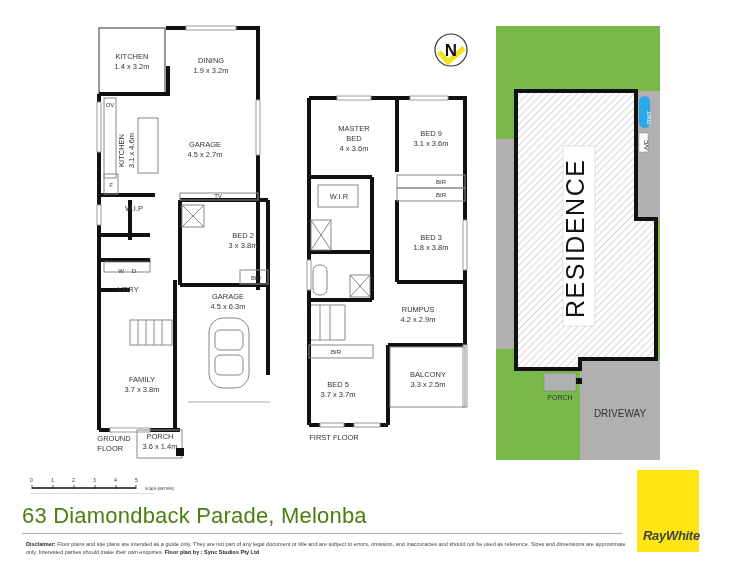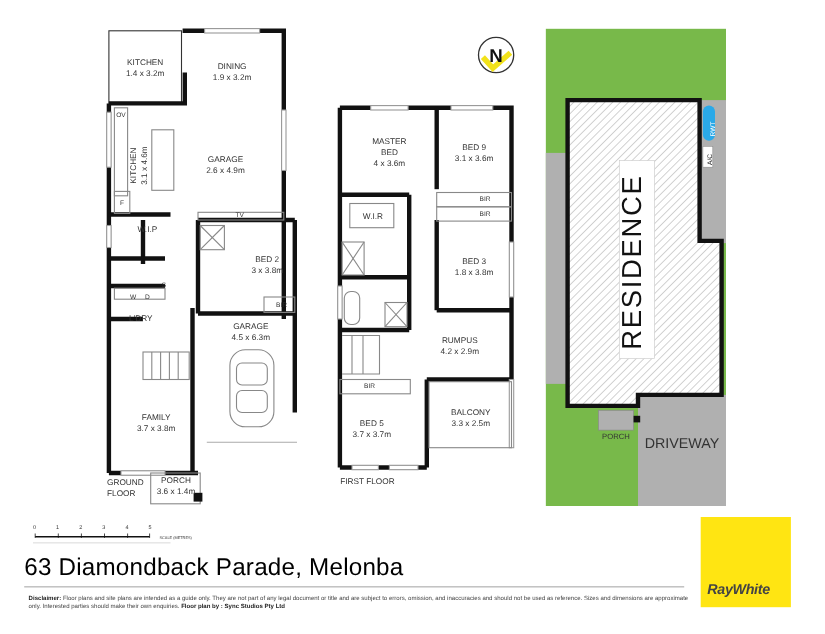--- a/index.html
+++ b/index.html
@@ -1,24 +1,24 @@
 <!DOCTYPE html>
 <html><head>
 <meta charset="utf-8">
 <style>
   html,body{margin:0;padding:0;background:#fff;}
   body{width:750px;height:576px;position:relative;overflow:hidden;font-family:"Liberation Sans",sans-serif;color:#222;}
   .abs{position:absolute;}
   svg text{font-family:"Liberation Sans",sans-serif;}
   .lbl{position:absolute;font-size:7.5px;text-align:center;line-height:10px;color:#333;white-space:nowrap;transform:translate(-50%,0);}
-  .title{position:absolute;left:22px;top:503px;font-size:22px;color:#000000;letter-spacing:0.2px;}
+  .title{position:absolute;left:22px;top:503px;font-size:22px;color:#4d7c0f;letter-spacing:0.2px;}
   .rule{position:absolute;height:1px;background:#999;}
   .disclaimer{position:absolute;left:26px;top:540px;width:600px;font-size:5.5px;line-height:8px;color:#444;}
   .disclaimer b{color:#222;}
-  .logo{position:absolute;left:637px;top:470px;width:82px;height:82px;background:#ffe512;}
+  .logo{position:absolute;left:637px;top:470px;width:62px;height:82px;background:#ffe512;}
   .logo span{position:absolute;left:6px;bottom:9px;font-size:13px;font-weight:bold;font-style:italic;color:#444;letter-spacing:-0.3px;}
   .scale-label{position:absolute;font-size:5px;color:#333;}
   .vtext{position:absolute;transform-origin:left top;white-space:nowrap;}
 </style>
 </head>
 <body>
 
 <svg class="abs" style="left:0;top:0" width="300" height="470" viewBox="0 0 300 470">
   <g fill="none" stroke="#111" stroke-width="4">
 
@@ -79,21 +79,21 @@
 <div class="lbl" style="left:132px;top:52px">
     <div>KITCHEN</div>
     <div>1.4 x 3.2m</div>
   </div>
 <div class="lbl" style="left:211px;top:56px">
     <div>DINING</div>
     <div>1.9 x 3.2m</div>
   </div>
 <div class="lbl" style="left:205px;top:140px">
     <div>GARAGE</div>
-    <div>2.6 x 4.9m</div>
+    <div>4.5 x 2.7m</div>
   </div>
 <div class="vtext lbl" style="left:117px;top:168px;transform:rotate(-90deg);font-size:7.5px;">
     <div>KITCHEN</div>
     <div>3.1 x 4.6m</div>
   </div>
 <div class="lbl" style="left:134px;top:204px">W.I.P</div>
 <div class="lbl" style="left:243px;top:231px">
     <div>BED 2</div>
     <div>3 x 3.8m</div>
   </div>
@@ -218,21 +218,21 @@
   <rect x="48" y="347" width="32" height="18" fill="#b0b0b0" stroke="#888" stroke-width="0.6"></rect>
   <rect x="80" y="352" width="6" height="6" fill="#111"></rect>
   <rect x="67" y="120" width="32" height="180" fill="#fff" stroke="#ccc" stroke-width="0.6"></rect>
   <rect x="143" y="70" width="11" height="32" rx="5.5" fill="#2aa9e8"></rect>
   <rect x="143" y="107" width="9" height="19" fill="#fff" stroke="#888" stroke-width="0.5"></rect>
 </svg>
 <div class="vtext" style="left:561px;top:318px;transform:rotate(-90deg);font-size:25px;letter-spacing:1.5px;color:#111">RESIDENCE</div>
 <div class="vtext" style="left:646px;top:124px;transform:rotate(-90deg);font-size:6px;color:#fff">RWT</div>
 <div class="vtext" style="left:643px;top:150px;transform:rotate(-90deg);font-size:6px;color:#222">A/C</div>
 <div class="lbl" style="left:560px;top:393px;font-size:7px">PORCH</div>
-<div class="lbl" style="left:620px;top:398px;font-size:13px">DRIVEWAY</div>
+<div class="lbl" style="left:620px;top:409px;font-size:10px">DRIVEWAY</div>
 
 <div>
   <svg class="abs" style="left:30px;top:478px" width="140" height="14" viewBox="0 0 140 14">
     <line x1="2" y1="10" x2="106" y2="10" stroke="#111" stroke-width="1.5"></line>
     <g stroke="#111" stroke-width="0.7">
       <line x1="2" y1="7" x2="2" y2="11"></line>
         <line x1="23" y1="7" x2="23" y2="11"></line>
         <line x1="44" y1="7" x2="44" y2="11"></line>
       <line x1="65" y1="7" x2="65" y2="11"></line>
         <line x1="86" y1="7" x2="86" y2="11"></line>

